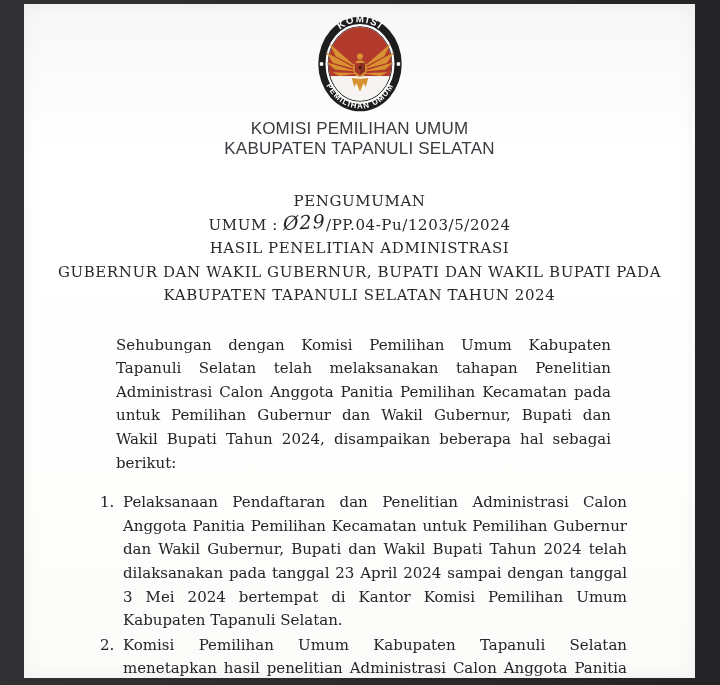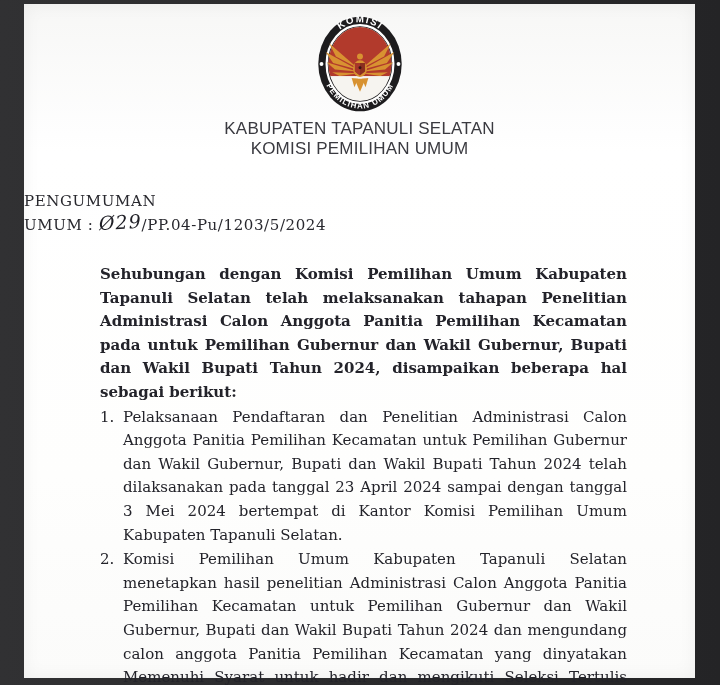--- a/index.html
+++ b/index.html
@@ -13,34 +13,34 @@
     position:absolute;left:24px;top:4px;right:25px;bottom:7px;
     background:linear-gradient(180deg,#f7f7f6,#ffffff 22%,#fefefd 70%,#fbfbfa);
     box-shadow:inset 0 0 18px rgba(0,0,0,0.05);
   }
   .letterhead{padding-top:9px;text-align:center;}
   .logo{display:block;margin:0 auto 4px;}
   .lh-line{
     font-family:"Liberation Sans", sans-serif;
     font-size:17px;line-height:1.18;color:#3a3a40;letter-spacing:0.2px;
   }
-  .doc-title{margin-top:31px;text-align:left;color:#28282e;}
+  .doc-title{margin-top:31px;text-align:center;color:#28282e;}
   .t-line{
     font-size:15px;line-height:23.5px;letter-spacing:0.6px;
   }
   .handwritten{
     display:inline-block;font-style:italic;font-size:19px;line-height:1;
     transform:rotate(-3deg) translateY(-1px);letter-spacing:1px;color:#1f1f26;
   }
   .body-text{
     margin:26px 68px 0 76px;
     font-size:15px;line-height:23.6px;color:#23232a;
     text-align:justify;
   }
-  .intro{margin:0;font-weight:bold;}
+  .intro{margin:16px;}
   .num-list{margin-top:1px;}
   .item{display:flex;margin-top:1px;}
   .item-num{width:23px;flex-shrink:0;}
   .item-text{flex:1;text-align:justify;}
 </style>
 </head>
 <body>
 
 <div class="photo-bg"></div>
 
@@ -88,30 +88,33 @@
         <circle cx="50" cy="59" r="1.6" fill="#3a1510"></circle>
       </g>
 
       <text font-family="Liberation Sans, sans-serif" font-size="10.5" font-weight="bold" fill="#ffffff" letter-spacing="1.6">
         <textPath href="#arcTop" startOffset="50%" text-anchor="middle">KOMISI</textPath>
       </text>
       <text font-family="Liberation Sans, sans-serif" font-size="8.6" font-weight="bold" fill="#ffffff" letter-spacing="1.2">
         <textPath href="#arcBottom" startOffset="50%" text-anchor="middle">PEMILIHAN UMUM</textPath>
       </text>
     </svg>
+    <div class="lh-line">KOMISI PEMILIHAN UMUM</div>
     <div class="lh-line">KABUPATEN TAPANULI SELATAN</div>
-    <div class="lh-line">KOMISI PEMILIHAN UMUM</div>
   </div>
 
   <div class="doc-title">
     <div class="t-line">PENGUMUMAN</div>
     <div class="t-line">
       <span>UMUM :</span>
       <span class="handwritten">Ø29</span><span>/PP.04-Pu/1203/5/2024</span>
     </div>
+    <div class="t-line">HASIL PENELITIAN ADMINISTRASI</div>
+    <div class="t-line">GUBERNUR DAN WAKIL GUBERNUR, BUPATI DAN WAKIL BUPATI PADA</div>
+    <div class="t-line">KABUPATEN TAPANULI SELATAN TAHUN 2024</div>
   </div>
 
   <div class="body-text">
     <p class="intro">Sehubungan dengan Komisi Pemilihan Umum Kabupaten Tapanuli Selatan telah melaksanakan tahapan Penelitian Administrasi Calon Anggota Panitia Pemilihan Kecamatan pada untuk Pemilihan Gubernur dan Wakil Gubernur, Bupati dan Wakil Bupati Tahun 2024, disampaikan beberapa hal sebagai berikut:</p>
     <div class="num-list">
       <div class="item">
         <div class="item-num">1.</div>
         <div class="item-text">Pelaksanaan Pendaftaran dan Penelitian Administrasi Calon Anggota Panitia Pemilihan Kecamatan untuk Pemilihan Gubernur dan Wakil Gubernur, Bupati dan Wakil Bupati Tahun 2024 telah dilaksanakan pada tanggal 23 April 2024 sampai dengan tanggal 3 Mei 2024 bertempat di Kantor Komisi Pemilihan Umum Kabupaten Tapanuli Selatan.</div>
       </div>
       <div class="item">

